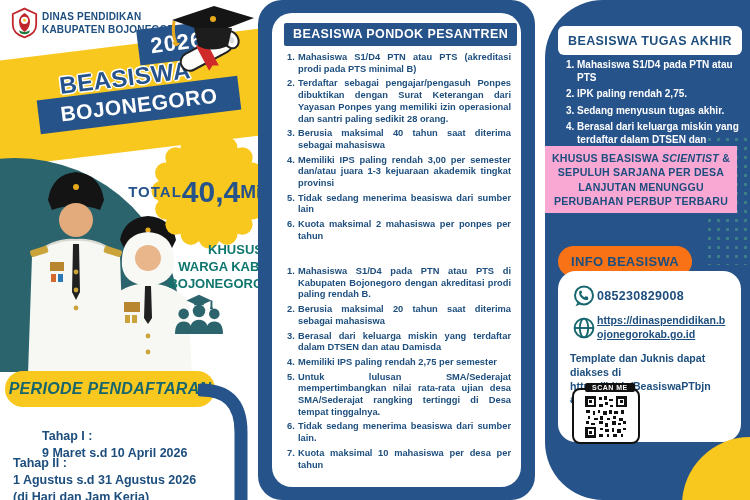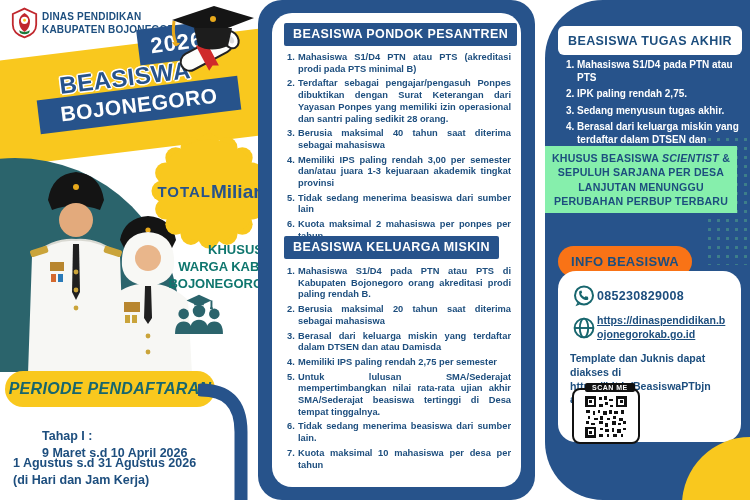--- a/index.html
+++ b/index.html
@@ -49,21 +49,21 @@
 
   
   .rightpanel{left:545px;top:0;width:205px;height:500px;background:#27538b;
               border-top-left-radius:58px;border-bottom-left-radius:58px;}
   .dots{left:705px;top:135px;width:44px;height:130px;
         background-image:radial-gradient(#3e7f8a 1.4px,transparent 1.6px);background-size:9px 9px;}
   .tahdrbox{left:558px;top:26px;background:#fff;padding:5px 10px 6px;border-radius:6px;}
   .tahdrbox span{color:#1d4e7e;font-size:12.5px;font-weight:800;letter-spacing:.4px;white-space:nowrap;}
   .whitereqs{left:566px;top:58px;width:180px;color:#fff;font-size:10px;}
   .whitereqs.reqs{color:#fff;font-weight:700;line-height:1.32;text-align:left;}
-  .notice{left:545px;top:146px;width:192px;min-height:62px;background:#86efac;
+  .notice{left:545px;top:146px;width:192px;min-height:62px;background:#f9a8d4;
           display:flex;align-items:center;justify-content:center;padding:5px 6px;box-sizing:border-box;}
   .notice p{margin:0;text-align:center;color:#1d4e7e;font-size:10.6px;font-weight:800;line-height:1.35;letter-spacing:.2px;}
   .infopill{left:558px;top:246px;width:134px;height:31px;background:#f97316;border-radius:16px;
             display:flex;align-items:center;justify-content:center;}
   .infopill span{color:#1d4e7e;font-size:13px;font-weight:800;letter-spacing:.3px;}
   .infobox{left:558px;top:271px;width:183px;height:171px;background:#fff;border-radius:18px;}
   .inforow{position:absolute;display:flex;align-items:center;gap:1px;left:572px;}
   .phonetext{color:#1d4e7e;font-size:12.5px;font-weight:800;letter-spacing:.3px;}
   .linktext{color:#1d4e7e;font-size:10.6px;font-weight:800;text-decoration:underline;
             width:132px;word-break:break-all;line-height:1.3;}
@@ -165,20 +165,21 @@
         <circle cx="41.6" cy="15.7" r="10.5"></circle>
       <circle cx="60" cy="12" r="10.5"></circle>
         <circle cx="78.4" cy="15.7" r="10.5"></circle>
       <circle cx="93.9" cy="26.1" r="10.5"></circle>
         <circle cx="104.3" cy="41.6" r="10.5"></circle>
       <circle cx="60" cy="60" r="52"></circle>
     </g>
   </svg>
   <div class="abs badgetext">
     <span class="l1">TOTAL</span>
+    <span class="l2">40,4</span>
     <span class="l3">Miliar</span>
   </div>
 
   <div class="abs audience">
     <div>KHUSUS</div>
     <div>WARGA KAB.</div>
     <div>BOJONEGORO</div>
   </div>
 
   <svg class="abs gradpeople" viewBox="0 0 60 48">
@@ -197,20 +198,21 @@
   </svg>
 
   <div class="abs pill">
     <span>PERIODE PENDAFTARAN</span>
   </div>
   <div class="abs phase" style="top:428px;margin-left:29px;">
     <div>Tahap I :</div>
     <div>9 Maret s.d 10 April 2026</div>
   </div>
   <div class="abs phase" style="top:455px;">
+    <div>Tahap II :</div>
     <div>1 Agustus s.d 31 Agustus 2026</div>
     <div>(di Hari dan Jam Kerja)</div>
   </div>
   <svg class="abs curve" viewBox="0 0 58 120">
     <path d="M3 10 C 28 10 43 22 43 52 L 43 120" fill="none" stroke="#27538b" stroke-width="13" stroke-linecap="round"></path>
   </svg>
 
   <div class="abs midpanel"></div>
   <div class="abs midinner"></div>
 
@@ -219,29 +221,26 @@
   </div>
   <ol class="abs reqs" style="left:287px;top:52px;width:224px;">
     <li>Mahasiswa S1/D4 PTN atau PTS (akreditasi prodi pada PTS minimal B)</li>
     <li>Terdaftar sebagai pengajar/pengasuh Ponpes dibuktikan dengan Surat Keterangan dari Yayasan Ponpes yang memiliki izin operasional dan santri paling sedikit 28 orang.</li>
     <li>Berusia maksimal 40 tahun saat diterima sebagai mahasiswa</li>
     <li>Memiliki IPS paling rendah 3,00 per semester dan/atau juara 1-3 kejuaraan akademik tingkat provinsi</li>
     <li>Tidak sedang menerima beasiswa dari sumber lain</li>
     <li>Kuota maksimal 2 mahasiswa per ponpes per tahun</li>
   </ol>
 
-  <div class="abs" style="left:284px;top:237px;">
-    <span class="secheader">BEASISWA KELUARGA MISKIN</span>
-  </div>
   <ol class="abs reqs" style="left:287px;top:266px;width:224px;">
-    <li>Mahasiswa S1/D4 pada PTN atau PTS di Kabupaten Bojonegoro orang akreditasi prodi paling rendah B.</li>
+    <li>Mahasiswa S1/D4 pada PTN atau PTS di Kabupaten Bojonegoro dengan akreditasi prodi paling rendah B.</li>
     <li>Berusia maksimal 20 tahun saat diterima sebagai mahasiswa</li>
     <li>Berasal dari keluarga miskin yang terdaftar dalam DTSEN dan atau Damisda</li>
     <li>Memiliki IPS paling rendah 2,75 per semester</li>
-    <li>Untuk lulusan SMA/Sederajat mempertimbangkan nilai rata-rata ujian akhir SMA/Sederajat beasiswa tertinggi di Desa tempat tinggalnya.</li>
+    <li>Untuk lulusan SMA/Sederajat mempertimbangkan nilai rata-rata ujian desa SMA/Sederajat rangking tertinggi di Desa tempat tinggalnya.</li>
     <li>Tidak sedang menerima beasiswa dari sumber lain.</li>
     <li>Kuota maksimal 10 mahasiswa per desa per tahun</li>
   </ol>
 
   <div class="abs rightpanel"></div>
   <div class="abs dots"></div>
 
   <div class="abs tahdrbox">
     <span>BEASISWA TUGAS AKHIR</span>
   </div>

